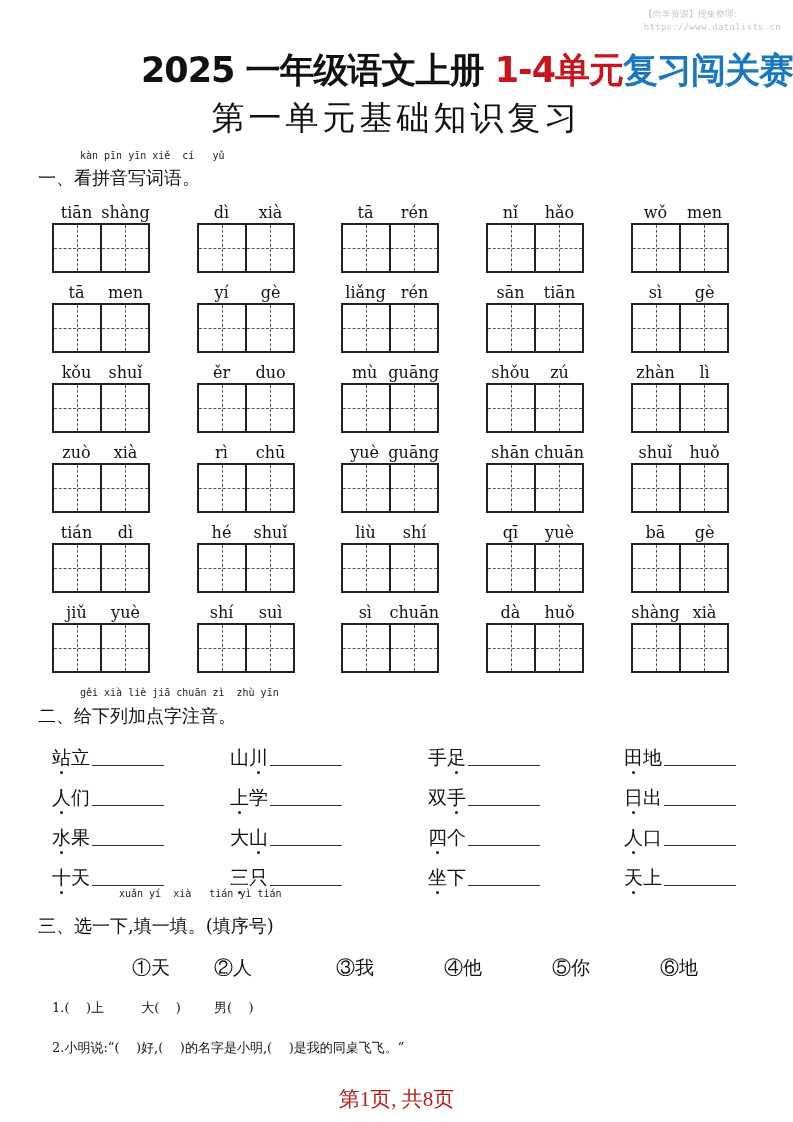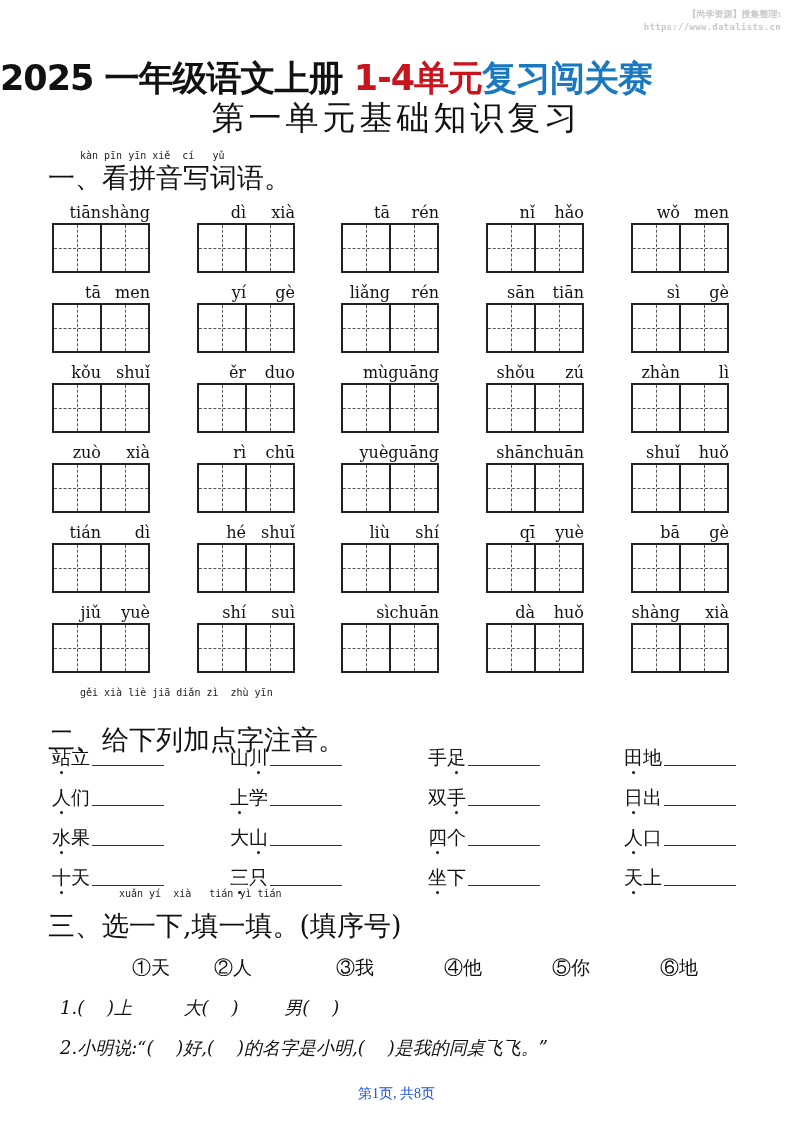--- a/index.html
+++ b/index.html
@@ -1,50 +1,50 @@
 <!DOCTYPE html>
 <html><head>
 <meta charset="utf-8">
 <style>
   * { box-sizing: border-box; margin: 0; padding: 0; }
   html, body { width: 793px; height: 1122px; background: #ffffff; overflow: hidden; }
   body { position: relative; font-family: "DejaVu Serif", "Liberation Serif", serif; color: #111; }
 
-  .watermark { position: absolute; right: 12px; top: 8px; text-align: right; color: #c8c8c8; font-size: 9px; line-height: 13px; font-family: "DejaVu Sans", sans-serif; font-weight: bold; }
+  .watermark { position: absolute; right: 12px; top: 8px; color: #c8c8c8; font-size: 9px; line-height: 13px; font-family: "DejaVu Sans", sans-serif; }
   .watermark .url { font-family: "DejaVu Sans Mono", monospace; font-size: 9px; letter-spacing: 0.3px; }
 
-  .main-title { position: absolute; left: 0; width: 793px; top: 56px; text-align: left; font-family: "DejaVu Sans", sans-serif; font-weight: bold; font-size: 35px; line-height: 44px; letter-spacing: -1px; white-space: nowrap; }
+  .main-title { position: absolute; left: 0; width: 793px; top: 48px; text-align: right; font-family: "DejaVu Sans", sans-serif; font-weight: bold; font-size: 35px; line-height: 44px; letter-spacing: -1px; white-space: nowrap; }
   .main-title .red { color: #c8141c; }
   .main-title .blue { color: #1a78c0; }
 
   .sub-title { position: absolute; left: 0; width: 793px; top: 96px; text-align: center; font-family: "DejaVu Serif", serif; font-size: 33px; line-height: 44px; letter-spacing: 4px; white-space: nowrap; }
 
-  .section-title { position: absolute; left: 48px; font-family: "DejaVu Serif", serif; font-size: 27px; line-height: 28px; white-space: nowrap; }
+  .section-title { position: absolute; left: 38px; font-family: "DejaVu Serif", serif; font-size: 18px; line-height: 28px; white-space: nowrap; }
   .section-pinyin { position: absolute; font-family: "DejaVu Sans Mono", monospace; font-size: 10px; line-height: 12px; white-space: pre; color: #222; }
 
   .grid-cell { position: absolute; width: 98px; }
   .grid-pinyin { position: absolute; top: 0; width: 98px; height: 20px; display: flex; font-family: "DejaVu Serif", serif; font-size: 16px; line-height: 20px; }
-  .grid-pinyin span { flex: 1; text-align: right; white-space: nowrap; }
+  .grid-pinyin span { flex: 1; text-align: center; white-space: nowrap; }
   .tianzige { position: absolute; top: 20px; left: 0; width: 98px; height: 50px; border: 2px solid #222; display: flex; }
   .tz-box { position: relative; flex: 1; height: 100%; }
   .tz-box + .tz-box { border-left: 2px solid #222; }
   .tz-box::before { content: ""; position: absolute; left: 50%; top: 0; bottom: 0; border-left: 1px dashed #555; }
   .tz-box::after { content: ""; position: absolute; top: 50%; left: 0; right: 0; border-top: 1px dashed #555; }
 
   .phonetic-item { position: absolute; display: flex; align-items: flex-end; font-family: "DejaVu Serif", serif; font-size: 19px; line-height: 24px; }
   .ph-char { position: relative; display: inline-block; }
   .ph-char.dot::after { content: ""; position: absolute; left: 50%; bottom: -5px; width: 3px; height: 3px; margin-left: -1.5px; border-radius: 50%; background: #111; }
   .ph-blank { display: inline-block; width: 72px; border-bottom: 1px solid #333; height: 20px; margin-left: 2px; margin-bottom: 3px; }
 
   .options { position: absolute; top: 955px; left: 0; width: 793px; font-family: "DejaVu Serif", serif; font-size: 19px; line-height: 24px; }
   .option { position: absolute; white-space: nowrap; }
 
-  .question { position: absolute; left: 60px; font-family: "DejaVu Serif", serif; font-size: 18px; line-height: 24px; white-space: pre; font-style: italic; }
-
-  .footer { position: absolute; left: 0; width: 793px; top: 1085px; text-align: center; font-family: "Liberation Serif", serif; font-size: 14px; color: #1d4ed8; }
+  .question { position: absolute; left: 52px; font-family: "DejaVu Serif", serif; font-size: 13px; line-height: 24px; white-space: pre; }
+
+  .footer { position: absolute; left: 0; width: 793px; top: 1085px; text-align: center; font-family: "Liberation Serif", serif; font-size: 21px; color: #b91c1c; }
 </style>
 </head>
 <body>
 
 <div class="watermark">
   <div>【尚学资源】搜集整理:</div>
   <div class="url">https://www.datalists.cn</div>
 </div>
 
 <div class="main-title">
@@ -350,22 +350,22 @@
         <span>shàng</span>
         <span>xià</span>
       </div>
       <div class="tianzige">
         <div class="tz-box"></div>
         <div class="tz-box"></div>
       </div>
     </div>
   </div>
 
-<div class="section-pinyin" style="left:80px; top:687px;">gěi xià liè jiā diǎn zì  zhù yīn</div>
-<div class="section-title" style="top:702px;margin-top:24px;">二、给下列加点字注音。</div>
+<div class="section-pinyin" style="left:80px; top:687px;">gěi xià liè jiā chuān zì  zhù yīn</div>
+<div class="section-title" style="top:702px;">二、给下列加点字注音。</div>
 <div id="phonetic-area">
     <div class="phonetic-item" style="left: 52px; top: 745px;">
       <span class="ph-char dot">站</span>
       <span class="ph-char">立</span>
       <span class="ph-blank"></span>
     </div>
     <div class="phonetic-item" style="left: 230px; top: 745px;">
       <span class="ph-char">山</span>
       <span class="ph-char dot">川</span>
       <span class="ph-blank"></span>

